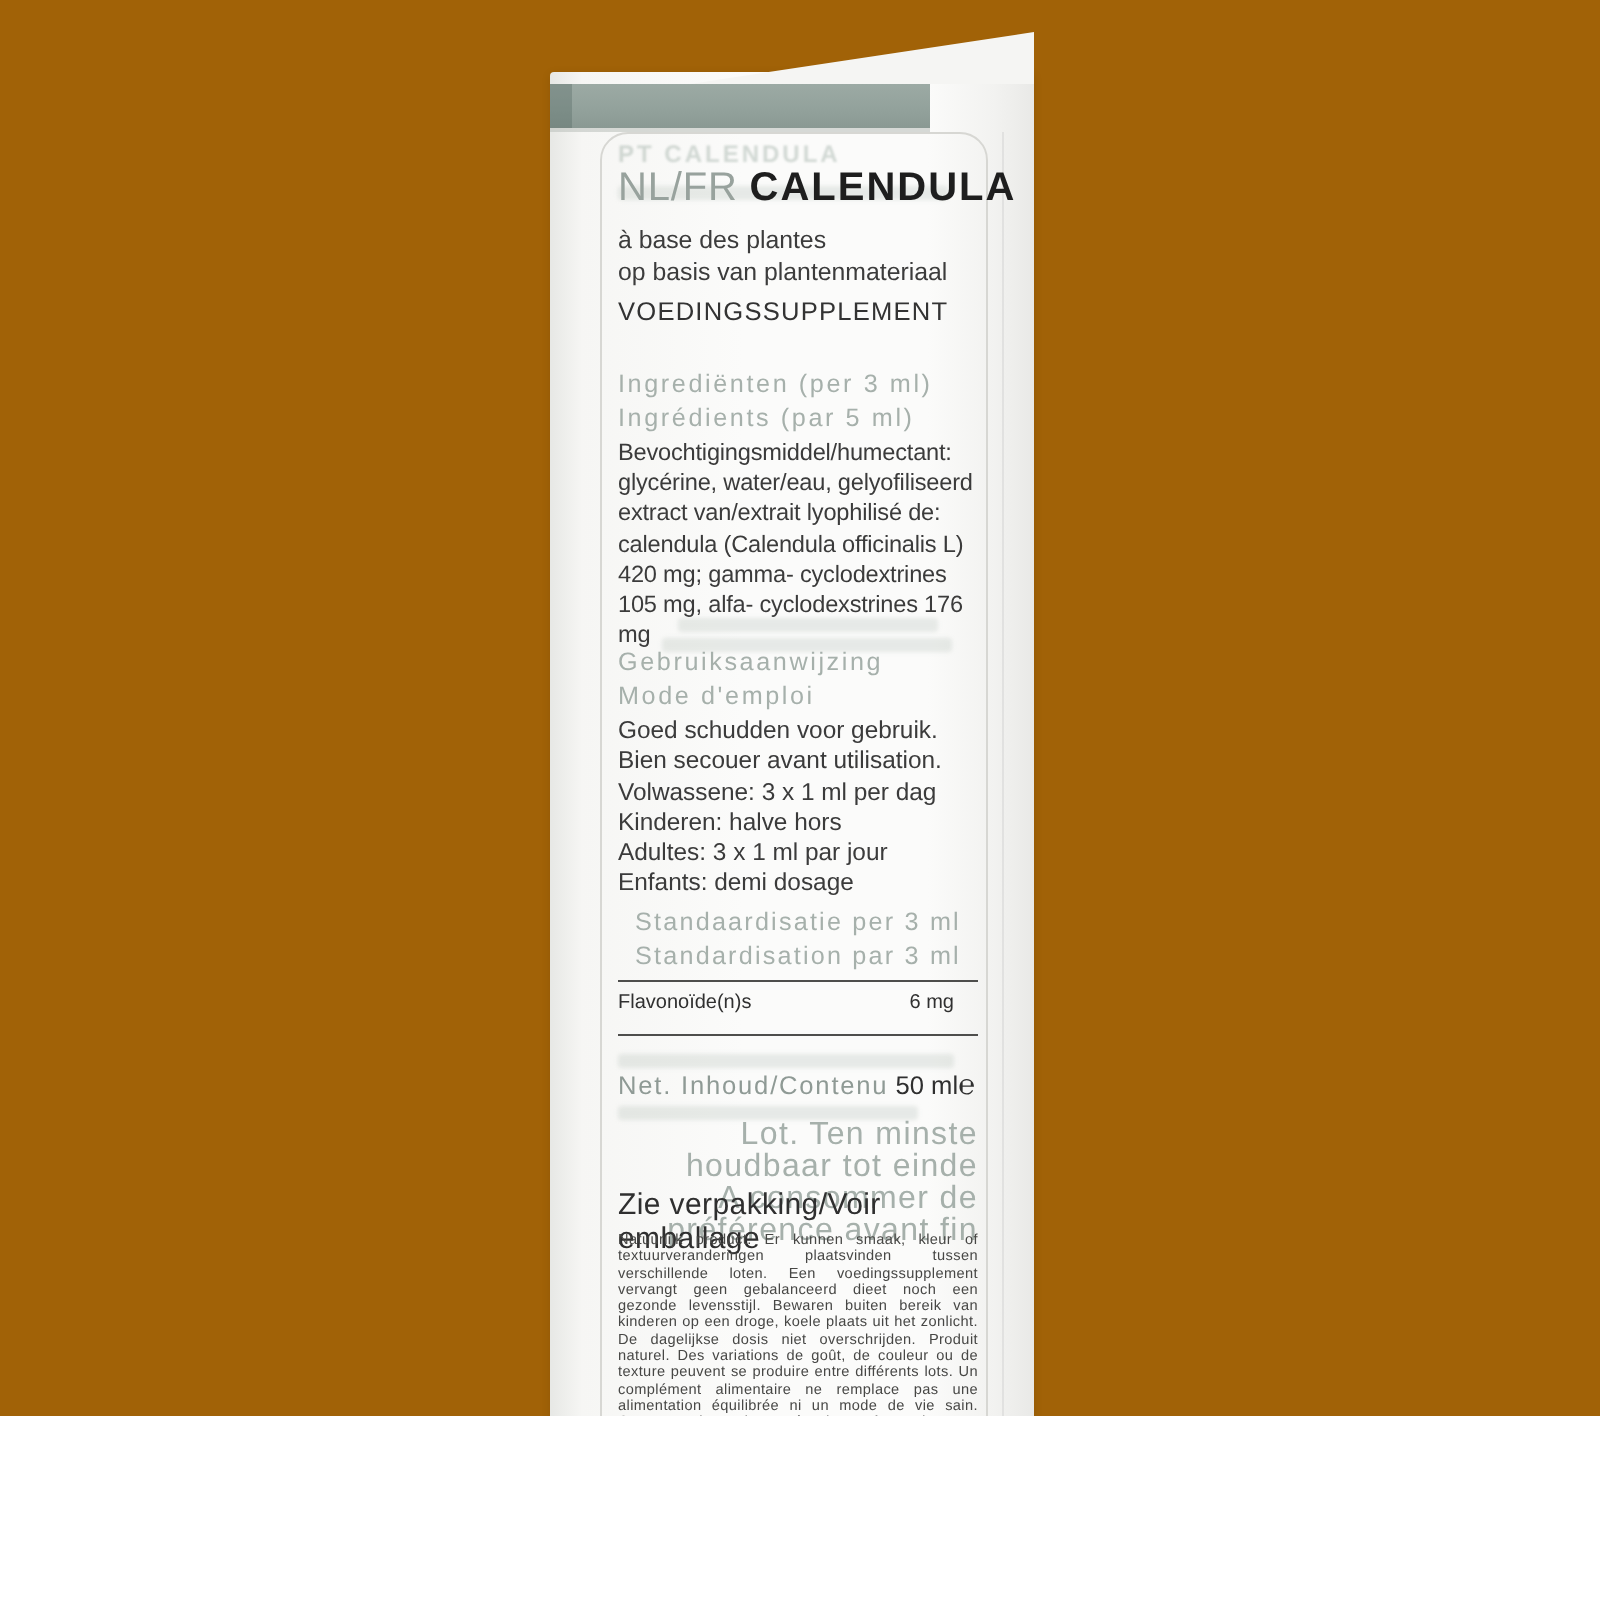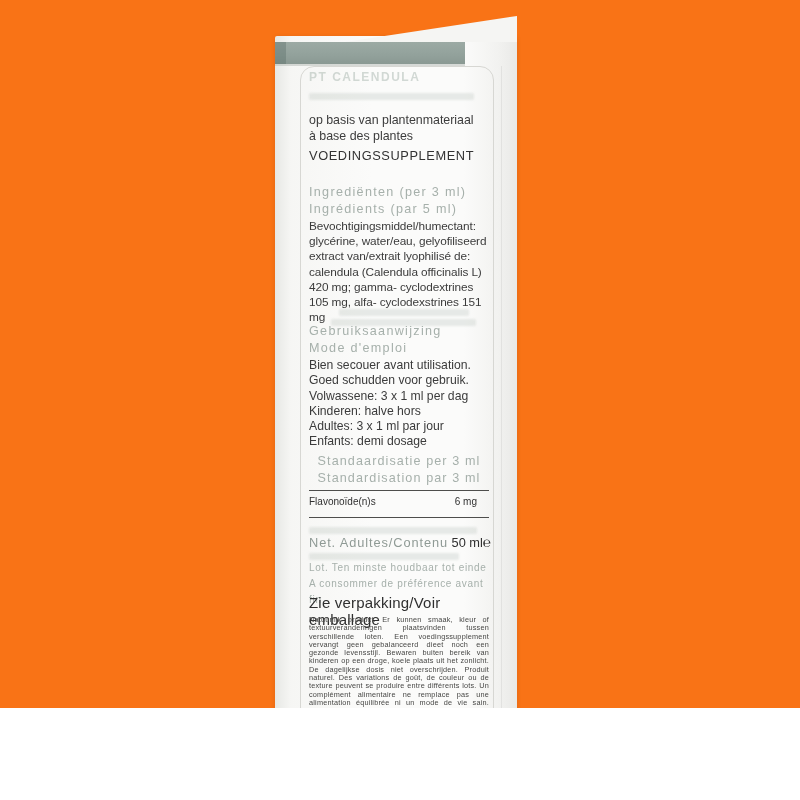--- a/index.html
+++ b/index.html
@@ -1,18 +1,18 @@
 <!DOCTYPE html>
 <html><head>
 <meta charset="utf-8">
 <style>
   html,body{margin:0;padding:0;}
   body{width:800px;height:800px;background:#ffffff;font-family:"Liberation Sans",sans-serif;
        -webkit-font-smoothing:antialiased;}
-  .stage{position:relative;width:800px;height:708px;background:#f97316;overflow:hidden;}
+  .stage{position:relative;width:800px;height:708px;background:#a16207;overflow:hidden;}
 
   
   .box{position:absolute;left:275px;top:36px;width:242px;height:732px;border-radius:2px;
        background:linear-gradient(90deg,#e7e8e5 0px,#f6f6f4 16px,#fbfbfa 40%,#fbfbfa 78%,#f2f2f0 92%,#e9e9e7 100%);
        box-shadow:0 1px 5px rgba(0,0,0,.10);}
   .lid{position:absolute;left:70px;top:-20px;width:172px;height:26px;background:#f5f5f3;
        clip-path:polygon(0 100%,100% 0,100% 100%);}
   .band{position:absolute;left:0;top:6px;width:190px;height:22px;
         background:linear-gradient(180deg,#9caaa4 0%,#93a29c 55%,#8a9993 100%);}
   .band::before{content:"";position:absolute;left:0;top:0;width:11px;height:100%;
@@ -53,21 +53,21 @@
   .rule{position:absolute;left:8px;width:180px;height:1px;background:#4e4e4c;}
   .rule1{top:423px;}
   .rule2{top:450px;}
   .flav-row{top:429px;display:flex;justify-content:space-between;font-size:10px;color:#303030;}
   .flav-row .val{margin-right:12px;}
 
   .net-row{top:467px;font-size:12.8px;color:#2f2f2f;white-space:nowrap;}
   .net-row .lbl{color:#8f9a95;letter-spacing:.9px;}
   .net-row .sign{font-size:14px;}
 
-  .shelf{top:493px;font-size:10px;line-height:16px;letter-spacing:.7px;color:#a6b0ab;}
+  .shelf{top:493px;font-size:16px;line-height:16px;letter-spacing:.7px;color:#a6b0ab;text-align:right;}
   .see{top:527px;font-size:15px;color:#2f2f2f;letter-spacing:.2px;}
 
   .legal{top:549px;font-size:7.3px;line-height:8.3px;letter-spacing:.2px;color:#474745;
          text-align:justify;max-height:112px;overflow:hidden;}
 
   .cnk{top:656px;text-align:right;padding-right:4px;box-sizing:border-box;
        font-size:15px;font-weight:500;letter-spacing:.8px;color:#2b2b2b;}
 </style>
 </head>
 <body>
@@ -83,62 +83,66 @@
 
       <div class="ghost" style="top:3px;">PT CALENDULA</div>
       <div class="ghost-bar" style="top:26px;left:8px;width:165px;"></div>
       <div class="ghost-bar" style="top:242px;left:38px;width:130px;"></div>
       <div class="ghost-bar" style="top:252px;left:30px;width:145px;"></div>
       <div class="ghost-bar" style="top:460px;left:8px;width:168px;"></div>
       <div class="ghost-bar" style="top:486px;left:8px;width:150px;"></div>
       <div class="ghost-bar" style="top:648px;left:8px;width:118px;"></div>
       <div class="ghost-bar" style="top:659px;left:8px;width:132px;"></div>
 
+      <div class="title">
+        <span class="lang">NL/FR</span>
+        <span class="name">CALENDULA</span>
+      </div>
 
       <div class="subtitle">
+        <div>à base des plantes</div>
         <div>op basis van plantenmateriaal</div>
-        <div>à base des plantes</div>
       </div>
 
       <div class="category">
         <div>VOEDINGSSUPPLEMENT</div>
       </div>
 
       <div class="sec-head ing-head">
         <div>Ingrediënten (per 3 ml)</div>
         <div>Ingrédients (par 5 ml)</div>
       </div>
-      <div class="ing-body">Bevochtigingsmiddel/humectant: glycérine, water/eau, gelyofiliseerd extract van/extrait lyophilisé de: calendula (Calendula officinalis L) 420 mg; gamma- cyclodextrines 105 mg, alfa- cyclodexstrines 151 mg</div>
+      <div class="ing-body">Bevochtigingsmiddel/humectant: glycérine, water/eau, gelyofiliseerd extract van/extrait lyophilisé de: calendula (Calendula officinalis L) 420 mg; gamma- cyclodextrines 105 mg, alfa- cyclodexstrines 176 mg</div>
 
       <div class="sec-head use-head">
         <div>Gebruiksaanwijzing</div>
         <div>Mode d'emploi</div>
       </div>
       <div class="use-lines">
+        <div>Goed schudden voor gebruik.</div>
         <div>Bien secouer avant utilisation.</div>
-        <div>Goed schudden voor gebruik.</div>
         <div>Volwassene: 3 x 1 ml per dag</div>
         <div>Kinderen: halve hors</div>
         <div>Adultes: 3 x 1 ml par jour</div>
         <div>Enfants: demi dosage</div>
       </div>
 
       <div class="sec-head std-head">
         <div>Standaardisatie per 3 ml</div>
         <div>Standardisation par 3 ml</div>
       </div>
       <div class="rule rule1"></div>
       <div class="flav-row">
         <span>Flavonoïde(n)s</span>
         <span class="val">6 mg</span>
       </div>
       <div class="rule rule2"></div>
 
       <div class="net-row">
-        <span class="lbl">Net. Adultes/Contenu</span>
+        <span class="lbl">Net. Inhoud/Contenu</span>
         <span>50 ml</span><span class="sign">℮</span>
       </div>
 
       <div class="shelf">
         <div>Lot. Ten minste houdbaar tot einde</div>
         <div>A consommer de préférence avant fin</div>
       </div>
       <div class="see">Zie verpakking/Voir emballage</div>
 
       <div class="legal">Natuurlijk product. Er kunnen smaak, kleur of textuurveranderingen plaatsvinden tussen verschillende loten. Een voedingssupplement vervangt geen gebalanceerd dieet noch een gezonde levensstijl. Bewaren buiten bereik van kinderen op een droge, koele plaats uit het zonlicht. De dagelijkse dosis niet overschrijden. Produit naturel. Des variations de goût, de couleur ou de texture peuvent se produire entre différents lots. Un complément alimentaire ne remplace pas une alimentation équilibrée ni un mode de vie sain. Conserver hors de portée des enfants dans un endroit sec, frais et à l'abri de la lumière du soleil. Ne pas dépasser la dose quotidienne recommandée.</div>

